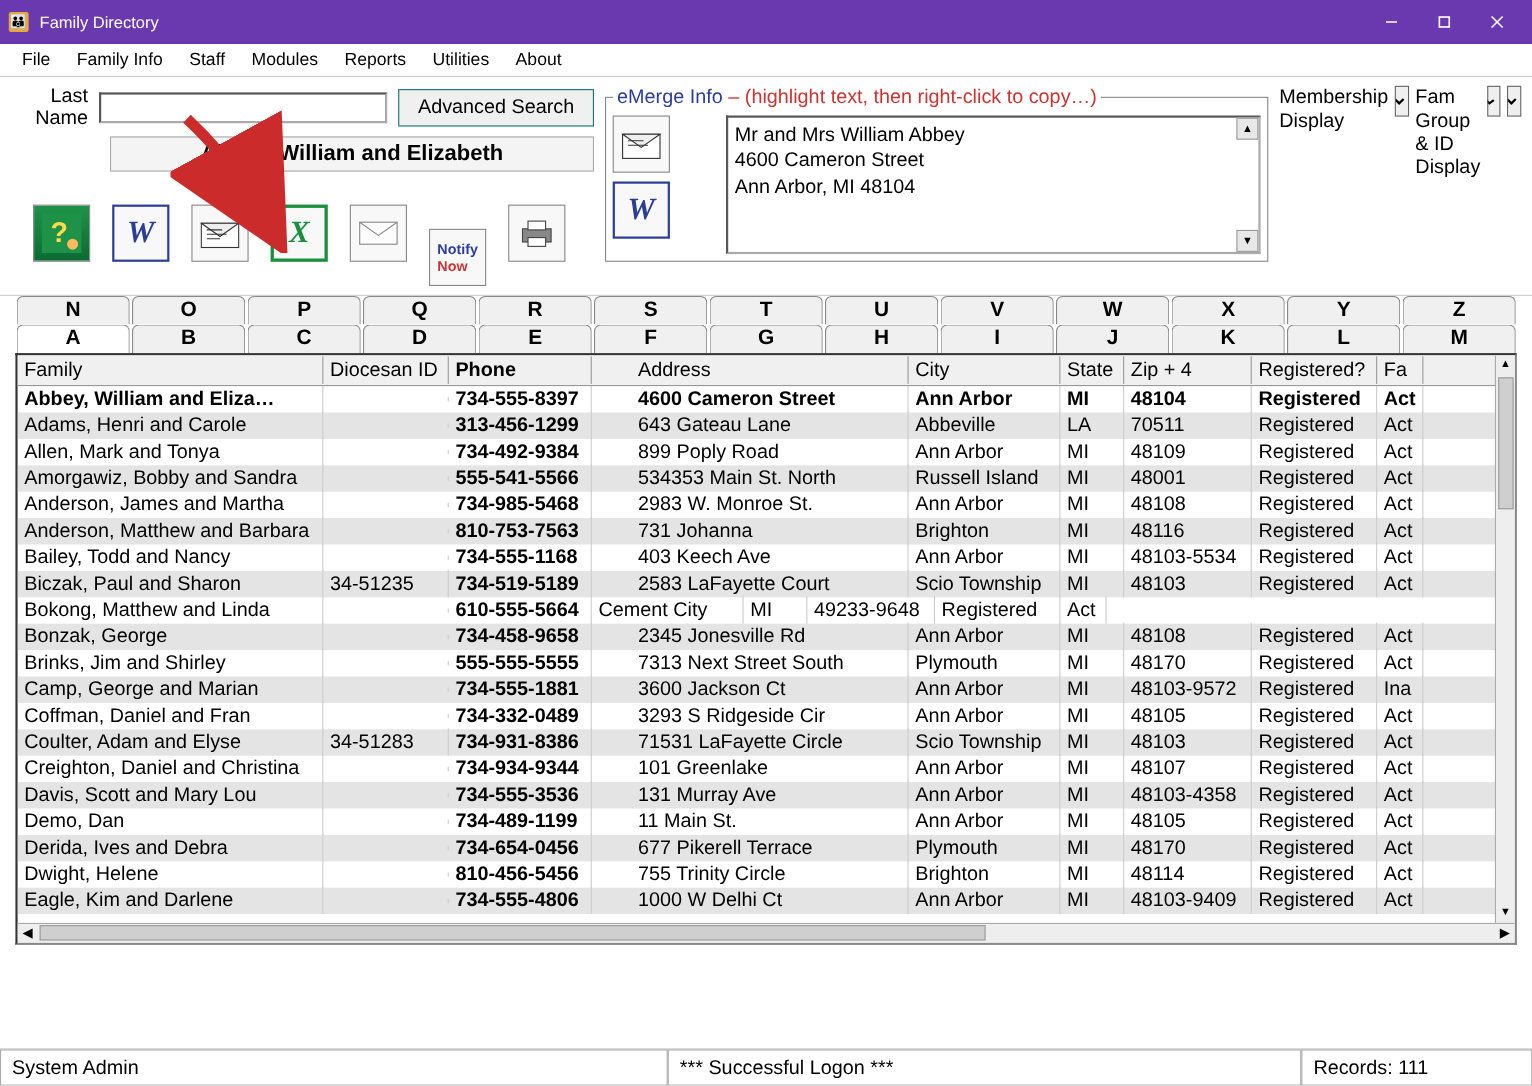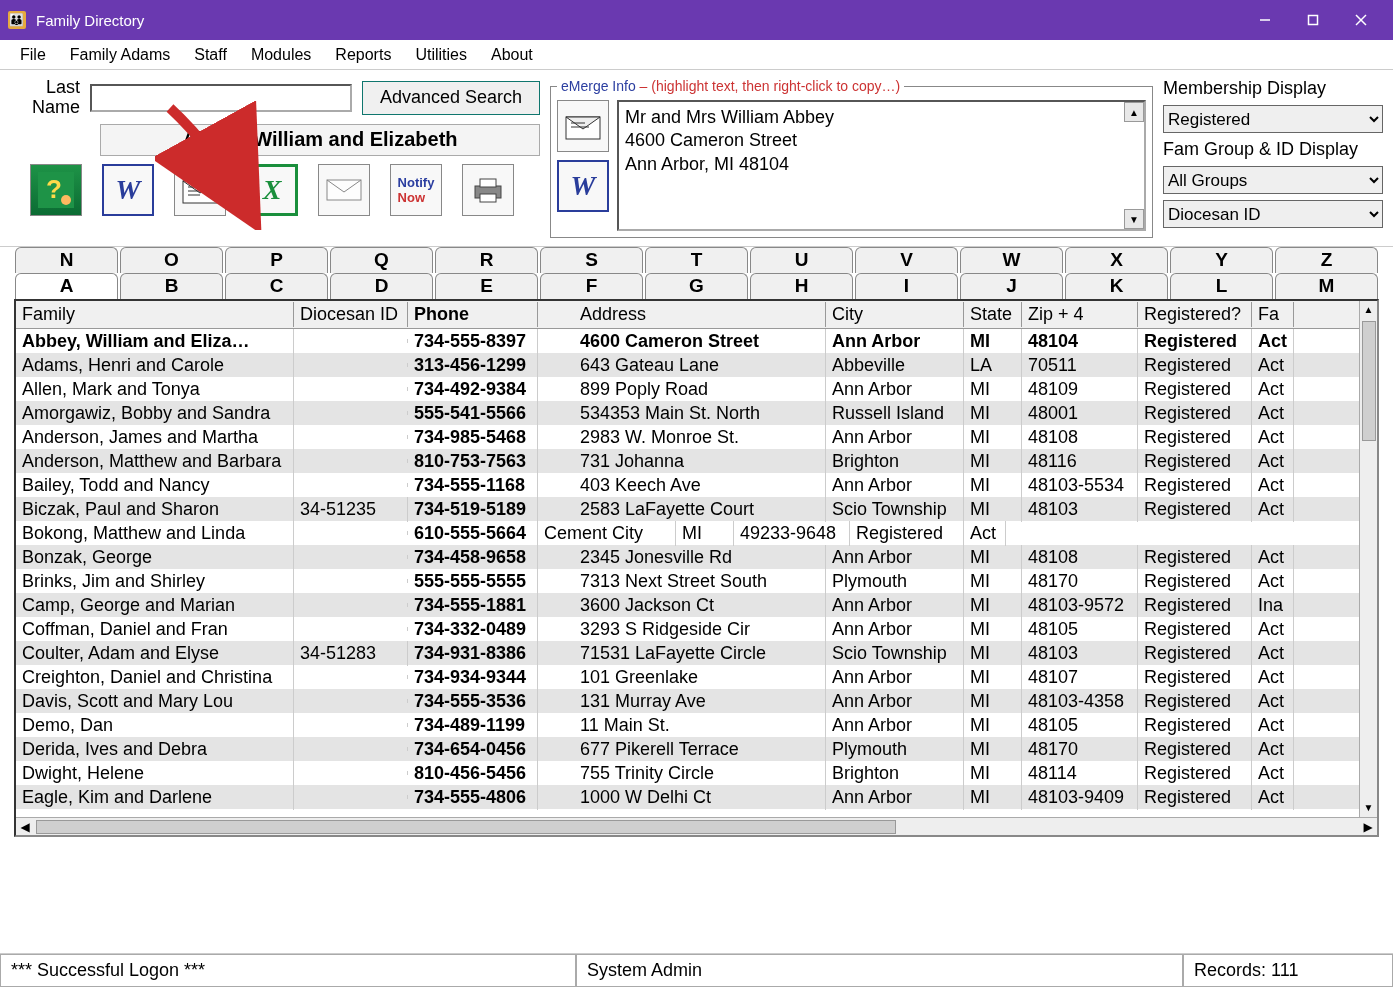--- a/index.html
+++ b/index.html
@@ -24,42 +24,42 @@
 .searchbox { flex: 1; height: 28px; border: 2px inset #aaa; font-size: 16px; padding: 2px 6px; background: #fff; }
 .advbtn { height: 34px; width: 178px; font-size: 18px; border: 1px solid #0f766e; background: #f0f0f0; }
 .selected-name-box { margin-left: 90px; border: 1px solid #aaa; background: #f4f4f4; height: 32px; display: flex; align-items: center; justify-content: center; font-size: 20px; font-weight: bold; }
 .iconrow { display: flex; gap: 20px; padding: 8px 0 0 20px; align-items: center; }
 .iconbtn { width: 52px; height: 52px; border: 1px solid #888; background: #f8f8f8; display: flex; align-items: center; justify-content: center; font-size: 28px; font-weight: bold; }
 .iconbtn.help { background: linear-gradient(#1e9347,#0b6b33); color: #fff; font-size: 26px; }
 .iconbtn.word { color: #2a3d9b; border: 2px solid #2a3d9b; font-style: italic; font-family: "Times New Roman", serif; }
 .iconbtn.excel { border: 3px solid #1a8f3c; color: #1a8f3c; font-style: italic; font-family: "Times New Roman", serif; }
 .iconbtn.mail { font-size: 30px; color: #555; }
 .iconbtn.card svg { width: 36px; height: 30px; }
-.iconbtn.notify { font-size: 13px; font-weight: bold; }
+.iconbtn.notify { font-size: 13px; font-weight: bold; margin-top: 44px; }
 .iconbtn.notify span.n { color: #2b3ea0; }
 .iconbtn.notify span.w { color: #c33; }
 .iconbtn.print svg { width: 34px; height: 28px; }
 
 
 .arrow-overlay { position: absolute; left: 155px; top: 100px; width: 140px; height: 130px; pointer-events: none; z-index: 50; }
 
 
 .emerge { flex: 1; position: relative; }
 .emerge fieldset { border: 1px solid #888; height: 160px; padding: 6px; }
-.emerge legend { color: #2b3ea0; font-size: 14px; padding: 0 4px; }
+.emerge legend { color: #2b3ea0; font-size: 18px; padding: 0 4px; }
 .emerge legend .hint { color: #c33; }
 .emerge-inner { display: flex; gap: 8px; height: 100%; }
 .em-leftbtns { display: flex; flex-direction: column; gap: 8px; }
-.em-text { flex: 1; border: 2px inset #aaa; background: #fff; font-size: 18px; padding: 4px 6px; line-height: 1.3; position: relative; }
+.em-text { flex: 1; border: 2px inset #aaa; background: #fff; font-size: 18px; padding: 4px 6px; line-height: 1.3; position: relative; margin-left: 43px; }
 .em-text .scroll-up, .em-text .scroll-down { position: absolute; right: 0; width: 20px; height: 20px; background: #e8e8e8; border: 1px solid #999; display: flex; align-items: center; justify-content: center; font-size: 10px; }
 .em-text .scroll-up { top: 0; }
 .em-text .scroll-down { bottom: 0; }
 
 
-.rightpanel { width: 220px; font-size: 18px; display: flex; flex-direction: column; gap: 6px; }
+.rightpanel { width: 220px; font-size: 18px; display: flex; gap: 6px; }
 .rightpanel label { font-size: 18px; }
 .rightpanel select { width: 100%; height: 28px; font-size: 17px; border: 1px solid #666; }
 
 
 .tabs { padding: 0 14px; }
 .tabrow { display: flex; }
 .tab { flex: 1; border: 1px solid #888; border-bottom: none; background: #f0f0f0; text-align: center; font-size: 19px; font-weight: bold; height: 26px; line-height: 24px; border-radius: 6px 6px 0 0; margin: 0 1px; }
 .tab.active { background: #fff; }
 
 
@@ -115,21 +115,21 @@
         <svg viewBox="0 0 12 12">
           <line x1="1" y1="1" x2="11" y2="11" stroke="#fff" stroke-width="1.5"></line>
           <line x1="11" y1="1" x2="1" y2="11" stroke="#fff" stroke-width="1.5"></line>
         </svg>
       </div>
   </div>
 </div>
 
 <div class="menubar">
   <div class="menuitem">File</div>
-  <div class="menuitem">Family Adams</div>
+  <div class="menuitem">Family Info</div>
   <div class="menuitem">Staff</div>
   <div class="menuitem">Modules</div>
   <div class="menuitem">Reports</div>
   <div class="menuitem">Utilities</div>
   <div class="menuitem">About</div>
 </div>
 
 <div class="toppanel">
   <div class="topleft">
     <div class="searchrow">
@@ -501,16 +501,16 @@
   </div>
   <div class="grid-hscroll">
     <div class="arr">◀</div>
     <div class="thumb"></div>
     <div style="flex:1"></div>
     <div class="arr">▶</div>
   </div>
 </div>
 
 <div class="statusbar">
+  <div class="statuscell b">System Admin</div>
   <div class="statuscell a">*** Successful Logon ***</div>
-  <div class="statuscell b">System Admin</div>
   <div class="statuscell c">Records: 111</div>
 </div>
 
 </body></html>

